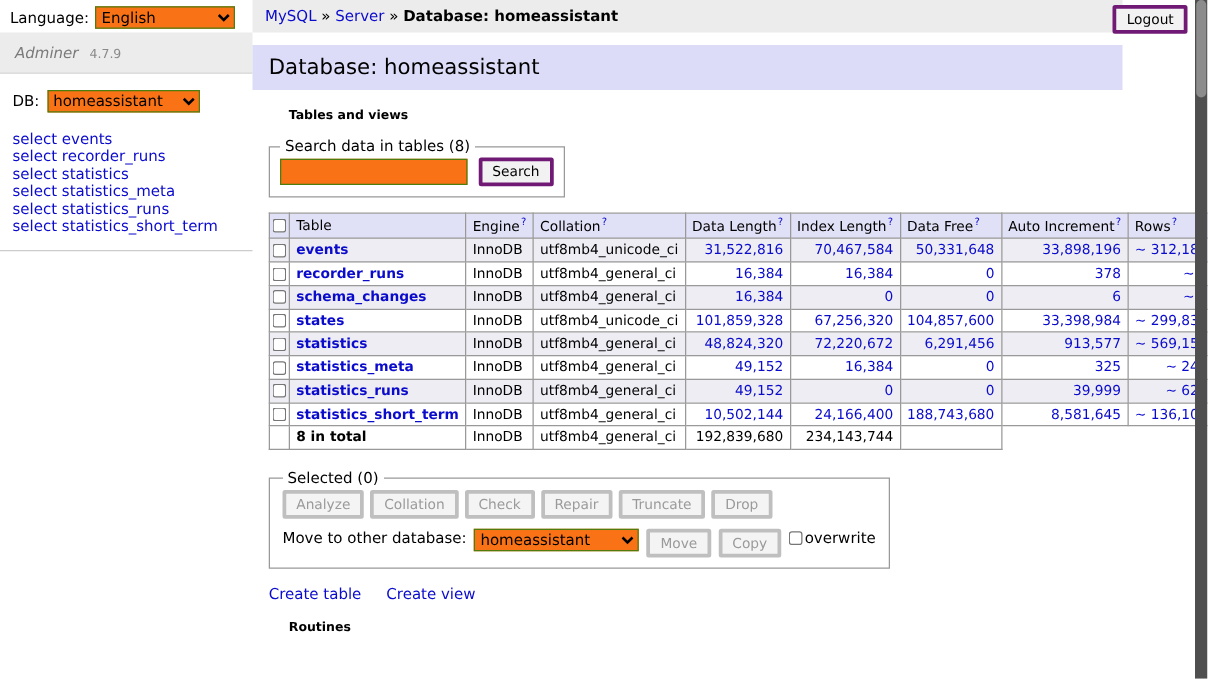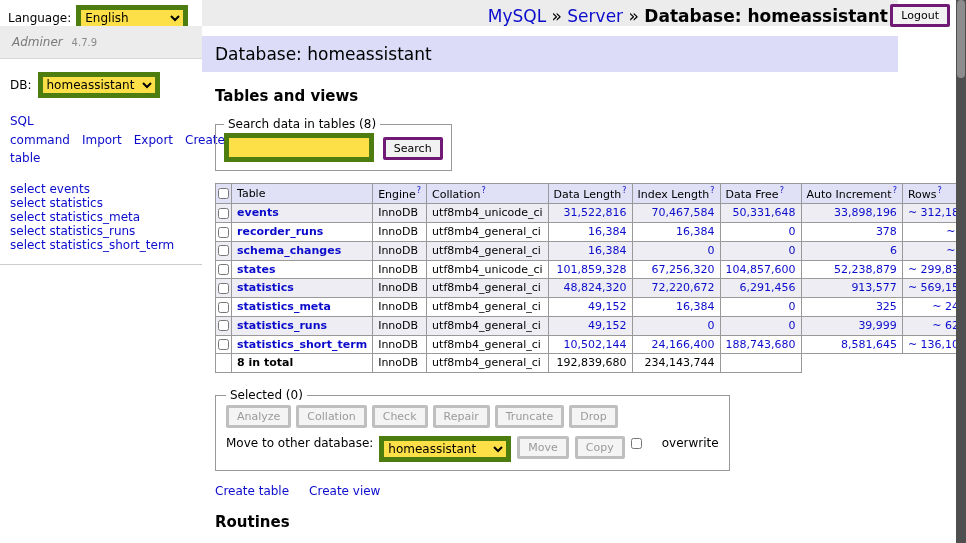--- a/index.html
+++ b/index.html
@@ -12,52 +12,52 @@
     font-size: 12px;
   }
   .lnk { color: var(--link-blue, #0000cc); text-decoration: none; cursor: pointer; }
   .bold { font-weight: bold; }
 
   
   .lang-bar { position: absolute; top: 5px; left: 8px; display: flex; align-items: center; gap: 5px; }
   .lang-bar select { font-size: 12px; width: 112px; }
   .breadcrumb {
     position: absolute; left: 202px; top: 0; width: 696px; height: 26px;
-    background: var(--bar-bg, #ececec); padding: 6px 10px; font-size: 17px; text-align: right;
+    background: var(--bar-bg, #ececec); padding: 6px 10px; font-size: 12px;
   }
   .breadcrumb b { color: #000; }
   .logout-btn { position: absolute; top: 4px; right: 16px; }
 
   button {
     font-family: inherit; font-size: 11px;
     background: #f2f2f2; border: 3px solid #701a75; border-radius: 2px;
     padding: 2px 8px; color: #000; cursor: pointer;
   }
   button:disabled { color: #9a9a9a; border-color: #bfbfbf; background: #f4f4f4; cursor: default; }
-  select, input[type=text] { font-family: inherit; border: 5px solid #4d7c0f; background: #fde047; }
+  select, input[type=text] { font-family: inherit; border: 1px solid #4d7c0f; background: #f97316; }
   input[type=text] { padding: 2px 3px; }
 
   
   .sidebar { position: absolute; left: 0; top: 26px; width: 202px; bottom: 0; background: #fff; }
   .brandbar { background: var(--bar-bg, #ececec); border-bottom: 1px solid #d8d8d8; padding: 9px 12px; }
   .brand { font-size: 12px; font-style: italic; color: #7a7a7a; text-decoration: none; }
   .ver { font-size: 10px; color: #8a8a8a; margin-left: 5px; }
   .dbrow { margin: 13px 0 0 10px; display: flex; gap: 6px; align-items: center; }
   .dbrow select { width: 122px; font-size: 12px; }
   .sactions { margin: 14px 10px 0 10px; line-height: 1.55; }
   .sactions a { margin-right: 12px; }
   .stables { margin-top: 14px; padding: 0 0 12px 10px; border-bottom: 1px solid #ccc; }
   .trow { line-height: 1.17; }
 
   
   .main { position: absolute; left: 202px; top: 26px; width: 696px; }
   .title { margin: 10px 0 0 0; background: var(--title-bg, #ddddfa); padding: 8px 13px; font-size: 17px; font-weight: normal; }
   .links { margin: 13px 0 0 13px; }
   .links a { margin-right: 20px; }
-  h3 { font-size: 15px; font-weight: bold; margin: 15px 0 0 13px; }
+  h3 { font-size: 10px; font-weight: bold; margin: 15px 0 0 29px; }
 
   fieldset { border: 1px solid #999; }
   fieldset legend { font-size: 12px; padding: 0 4px; }
   .search-fs { margin: 12px 0 0 13px; width: fit-content; padding: 2px 8px 8px; }
   .search-fs input[type=text] { width: 150px; margin-right: 5px; }
 
   .grid { border-collapse: collapse; margin: 12px 0 0 13px; font-size: 11px; }
   .grid th, .grid td { border: 1px solid #999; padding: 2px 5px; line-height: 1.25; white-space: nowrap; }
   .grid thead td, .grid thead th { background: var(--header-bg, #e0e0f6); font-weight: normal; }
   .grid thead th { font-weight: normal; text-align: left; }
@@ -65,21 +65,21 @@
   .grid .odd td, .grid .odd th { background: var(--odd-row-bg, #ededf3); }
   .grid .num { text-align: right; }
   .cbc { text-align: center; padding: 1px 2px !important; }
   .cbc input { margin: 0; width: 11px; height: 11px; vertical-align: middle; }
   .hlp { color: var(--link-blue, #0000cc); font-size: 8px; margin-left: 1px; text-decoration: none; }
 
   .sel-fs { margin: 15px 0 0 13px; width: fit-content; padding: 3px 10px 8px; }
   .ops { display: flex; gap: 5px; }
   .move { margin-top: 8px; display: flex; align-items: flex-start; gap: 6px; font-size: 12px; }
   .move select { width: 132px; font-size: 12px; }
-  .ovw { display: flex; align-items: center; gap: 20px; }
+  .ovw { display: flex; align-items: center; gap: 2px; }
   .ovw input { margin: 0; width: 11px; height: 11px; }
 
   
   .scrollbar { position: absolute; right: 0; top: 0; width: 10px; height: 100%; background: #4f4f4f; }
   .thumb { position: absolute; top: 0; left: 1px; width: 8px; height: 78px; background: #8c8c8c; border-radius: 4px; }
 </style>
 </head>
 <body>
 
 <div class="lang-bar">
@@ -97,23 +97,23 @@
   <div class="brandbar">
     <a href="#" class="brand">Adminer</a>
     <span class="ver">4.7.9</span>
   </div>
   <div class="dbrow">
     <span>DB:</span>
     <select>
       <option>homeassistant</option>
     </select>
   </div>
-  <p class="sactions"><a href="#" class="lnk">SQL command</a><a href="#" class="lnk">Import</a><a href="#" class="lnk">Export</a><a href="#" class="lnk">Create table</a></p>
   <div class="stables">
       <div class="trow"><a href="#" class="lnk">select events</a></div>
+      <div class="trow"><a href="#" class="lnk">select recorder_runs</a></div>
       <div class="trow"><a href="#" class="lnk">select statistics</a></div>
       <div class="trow"><a href="#" class="lnk">select statistics_meta</a></div>
       <div class="trow"><a href="#" class="lnk">select statistics_runs</a></div>
       <div class="trow"><a href="#" class="lnk">select statistics_short_term</a></div>
     </div>
 </aside>
 
 <main class="main">
   <h2 class="title">Database: homeassistant</h2>
 
@@ -188,21 +188,21 @@
           <td class="num"><a href="#" class="lnk">~ 3</a></td>
         </tr>
         <tr class="">
           <td class="cbc"><input type="checkbox" style=""></td>
           <th><a href="#" class="lnk bold">states</a></th>
           <td>InnoDB</td>
           <td>utf8mb4_unicode_ci</td>
           <td class="num"><a href="#" class="lnk">101,859,328</a></td>
           <td class="num"><a href="#" class="lnk">67,256,320</a></td>
           <td class="num"><a href="#" class="lnk">104,857,600</a></td>
-          <td class="num"><a href="#" class="lnk">52,238,879</a></td>
+          <td class="num"><a href="#" class="lnk">33,398,984</a></td>
           <td class="num"><a href="#" class="lnk">~ 299,833</a></td>
         </tr>
         <tr class="odd">
           <td class="cbc"><input type="checkbox" style=""></td>
           <th><a href="#" class="lnk bold">statistics</a></th>
           <td>InnoDB</td>
           <td>utf8mb4_general_ci</td>
           <td class="num"><a href="#" class="lnk">48,824,320</a></td>
           <td class="num"><a href="#" class="lnk">72,220,672</a></td>
           <td class="num"><a href="#" class="lnk">6,291,456</a></td>

